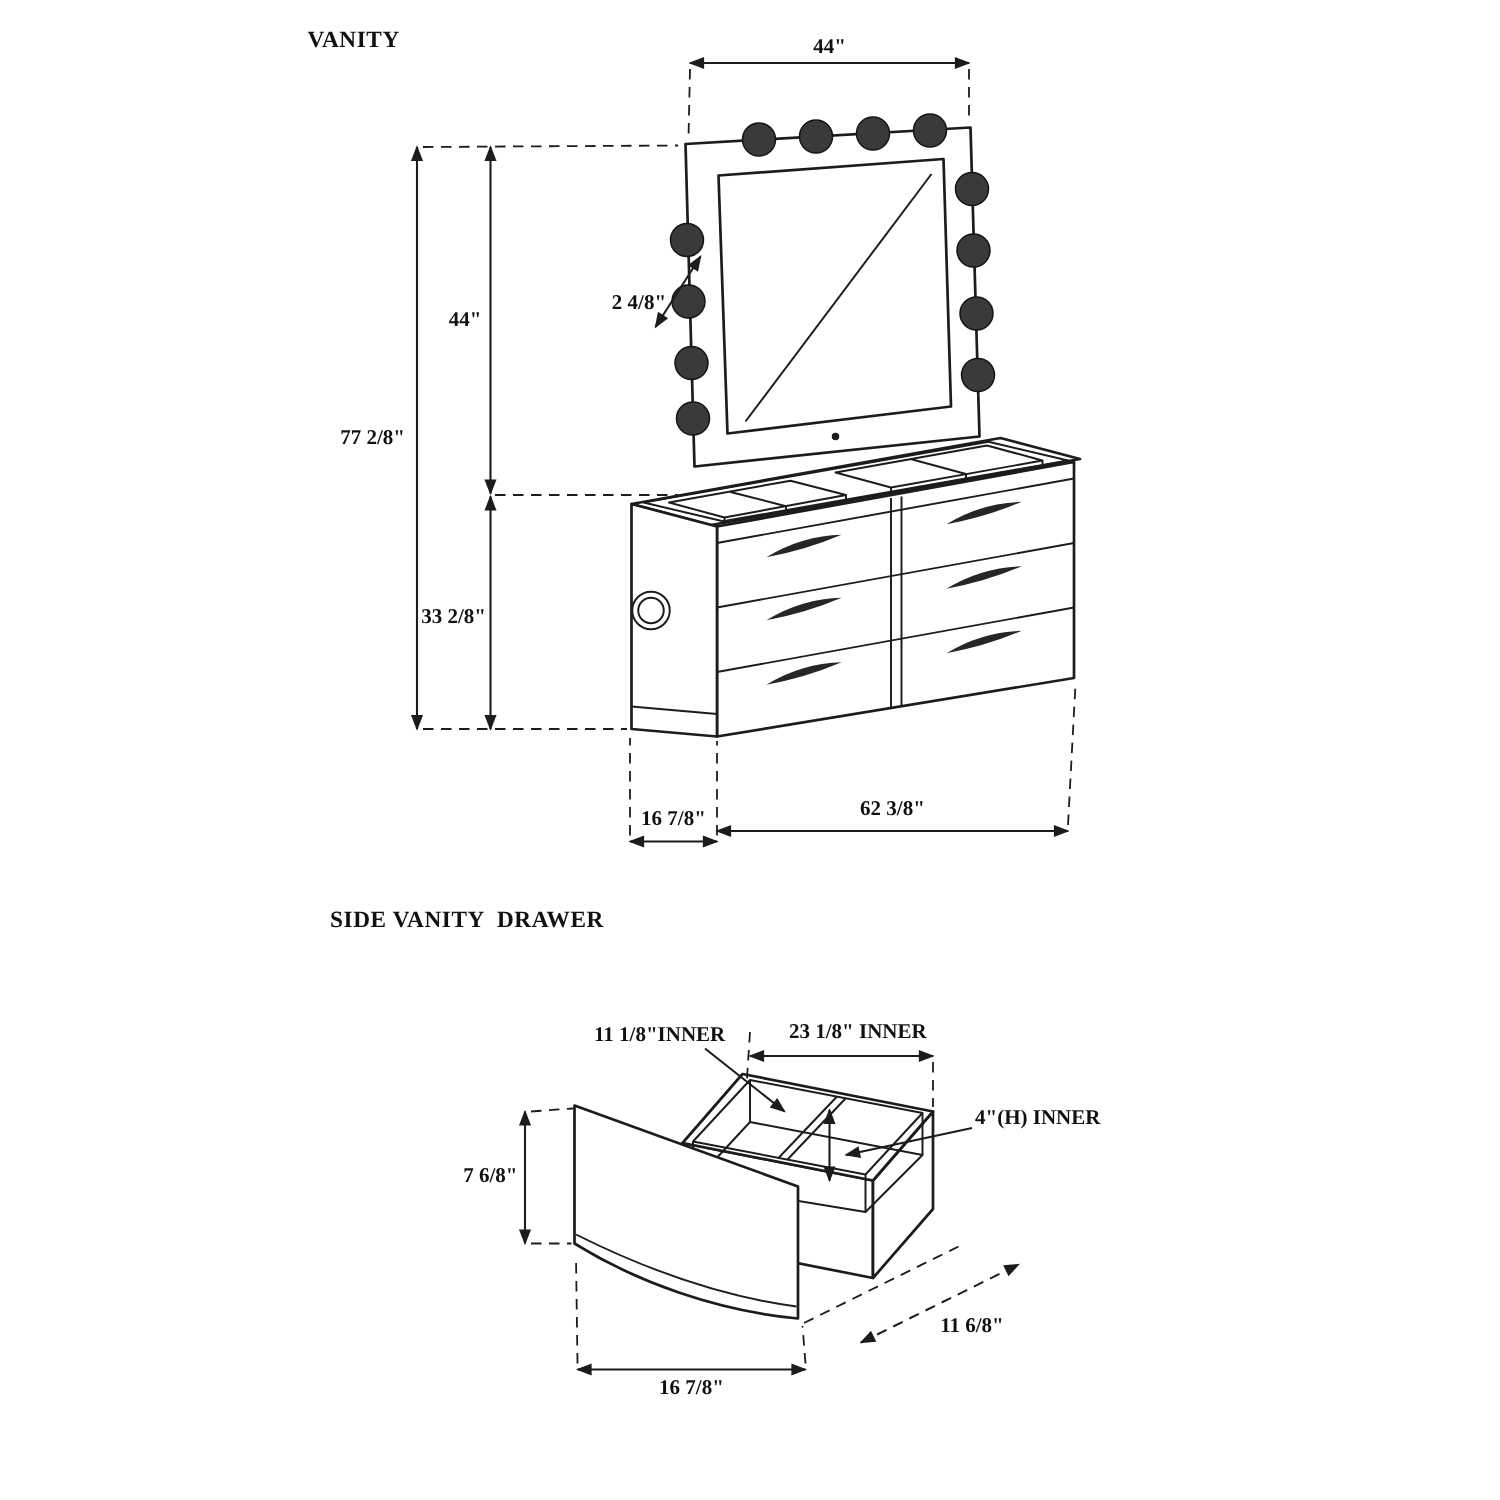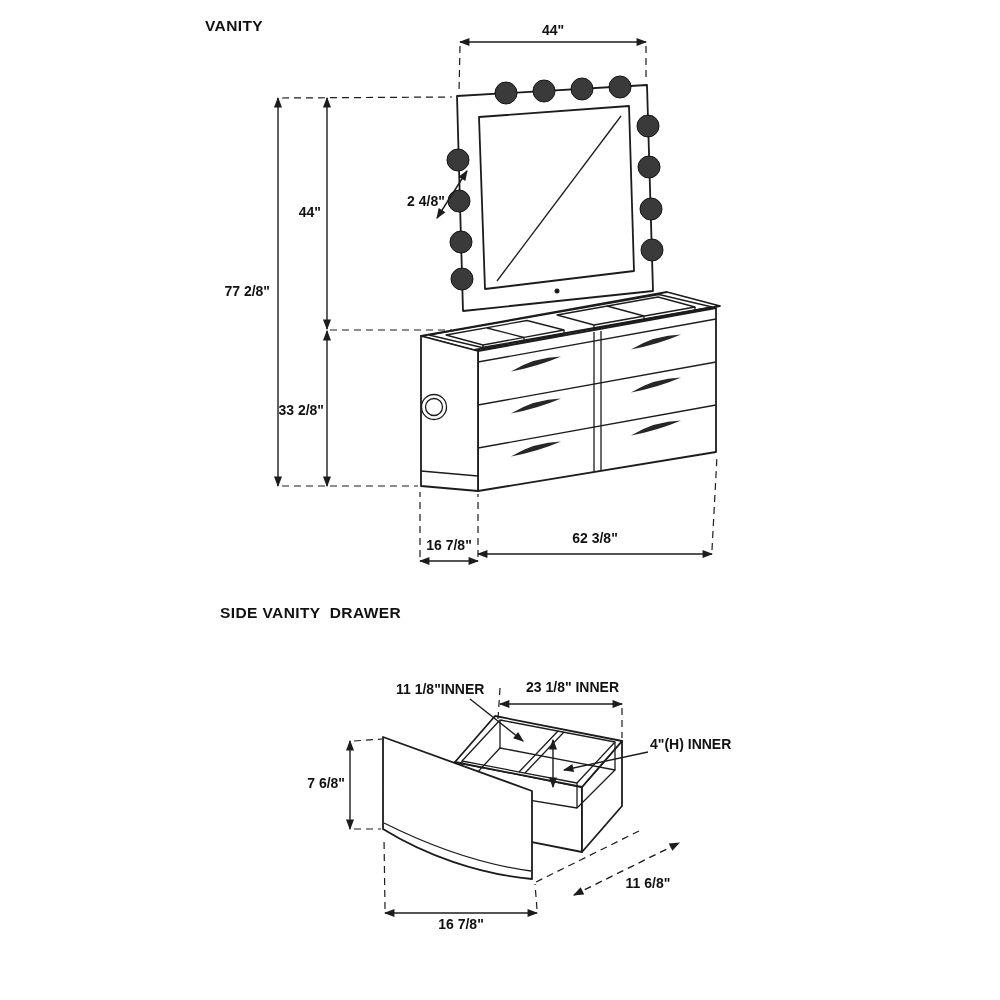--- a/index.html
+++ b/index.html
@@ -1,16 +1,16 @@
 <!DOCTYPE html>
 <html><head>
 <meta charset="utf-8">
 <style>
   html,body{margin:0;padding:0;background:#fff;}
-  .canvas{position:relative;width:1000px;height:1000px;background:#ffffff;font-family:Liberation Sans, sans-serif;overflow:hidden;}
+  .canvas{position:relative;width:1000px;height:1000px;background:#ffffff;font-family:Liberation Serif, serif;overflow:hidden;}
   svg{position:absolute;left:0;top:0;}
   .obj{fill:#ffffff;stroke:#1c1c1c;stroke-width:1.8;stroke-linejoin:round;}
   .thin{fill:none;stroke:#1c1c1c;stroke-width:1.3;stroke-linejoin:round;}
   .dim{fill:none;stroke:#1c1c1c;stroke-width:1.4;}
   .dimdash{fill:none;stroke:#1c1c1c;stroke-width:1.4;stroke-dasharray:7 5;}
   .ext{fill:none;stroke:#1c1c1c;stroke-width:1.2;stroke-dasharray:7 5;}
   .lbl{font-weight:700;font-size:14px;fill:#111;}
   .title{font-weight:700;font-size:15.5px;fill:#111;letter-spacing:.4px;white-space:pre;}
   .bulb{fill:#3a3a3a;stroke:#141414;stroke-width:1;}
   .handle{fill:#262626;stroke:none;}

